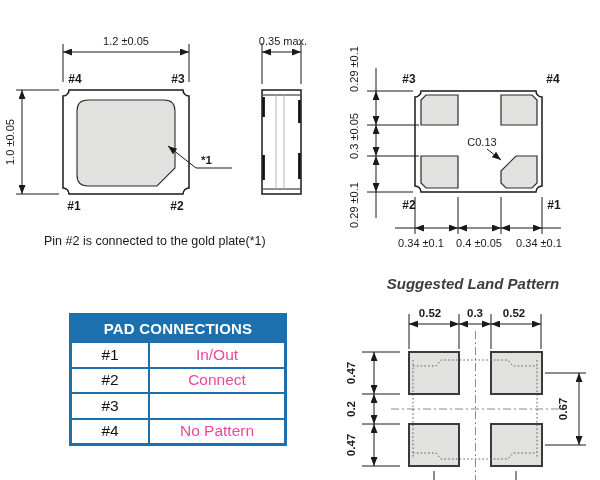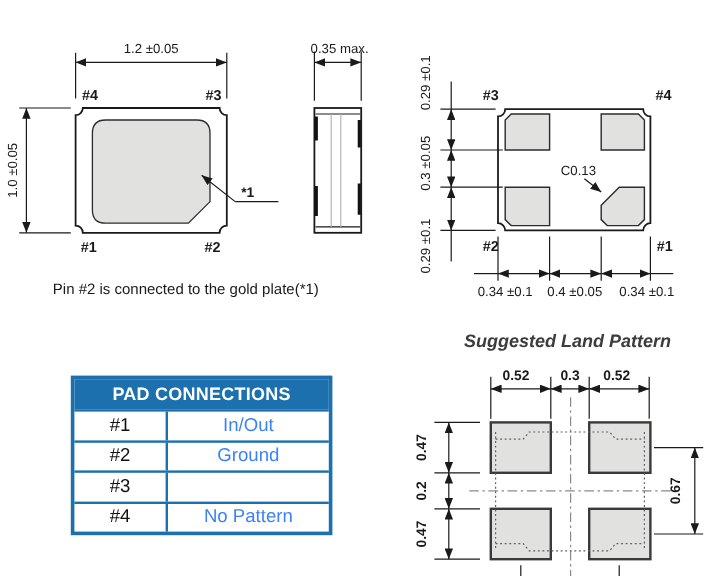--- a/index.html
+++ b/index.html
@@ -24,35 +24,35 @@
   .lp-pad    { fill:#e1e1df; stroke:#3a3a3a; stroke-width:2; }
   .dim       { stroke:#1a1a1a; stroke-width:1; fill:none; }
   .thin      { stroke:#1a1a1a; stroke-width:1; fill:none; }
   .faint     { stroke:#b5b5b5; stroke-width:1; }
   .metal     { stroke:#111111; stroke-width:2.6; }
   .cline     { stroke:#8a8a8a; stroke-width:1; stroke-dasharray:8 3 2 3; fill:none; }
   .dotted    { stroke:#606060; stroke-width:1; stroke-dasharray:1.6 2.2; fill:none; }
 
   
   .pad-table {
-    position:absolute; left:59px; top:285px; width:218px; height:133px;
+    position:absolute; left:69px; top:285px; width:218px; height:133px;
     box-sizing:border-box; border:3px solid #1b70ad; background:#ffffff;
   }
   .pad-table .hdr {
     height:25px; background:#1b70ad; color:#ffffff;
     font-weight:700; font-size:15px; letter-spacing:.2px;
     display:flex; align-items:center; justify-content:center;
   }
   .pad-table .row { display:flex; height:23.5px; border-top:2px solid #1b70ad; }
   .pad-table .c1 {
     width:76px; border-right:2px solid #1b70ad; color:#111;
     display:flex; align-items:center; justify-content:center; font-size:15.5px;
   }
   .pad-table .c2 {
-    flex:1; color:#3b82f6;
+    flex:1; color:#ec4899;
     display:flex; align-items:center; justify-content:center; font-size:15.5px;
   }
 </style>
 </head>
 <body>
 
 <div class="stage">
 
 <svg width="600" height="480" viewBox="0 0 600 480">
   <defs>
@@ -196,21 +196,21 @@
 </svg>
 
 <div class="pad-table">
   <div class="hdr">PAD CONNECTIONS</div>
   <div class="row">
     <div class="c1">#1</div>
     <div class="c2">In/Out</div>
   </div>
   <div class="row">
     <div class="c1">#2</div>
-    <div class="c2">Ground</div>
+    <div class="c2">Connect</div>
   </div>
   <div class="row">
     <div class="c1">#3</div>
   </div>
   <div class="row">
     <div class="c1">#4</div>
     <div class="c2">No Pattern</div>
   </div>
 </div>
 

